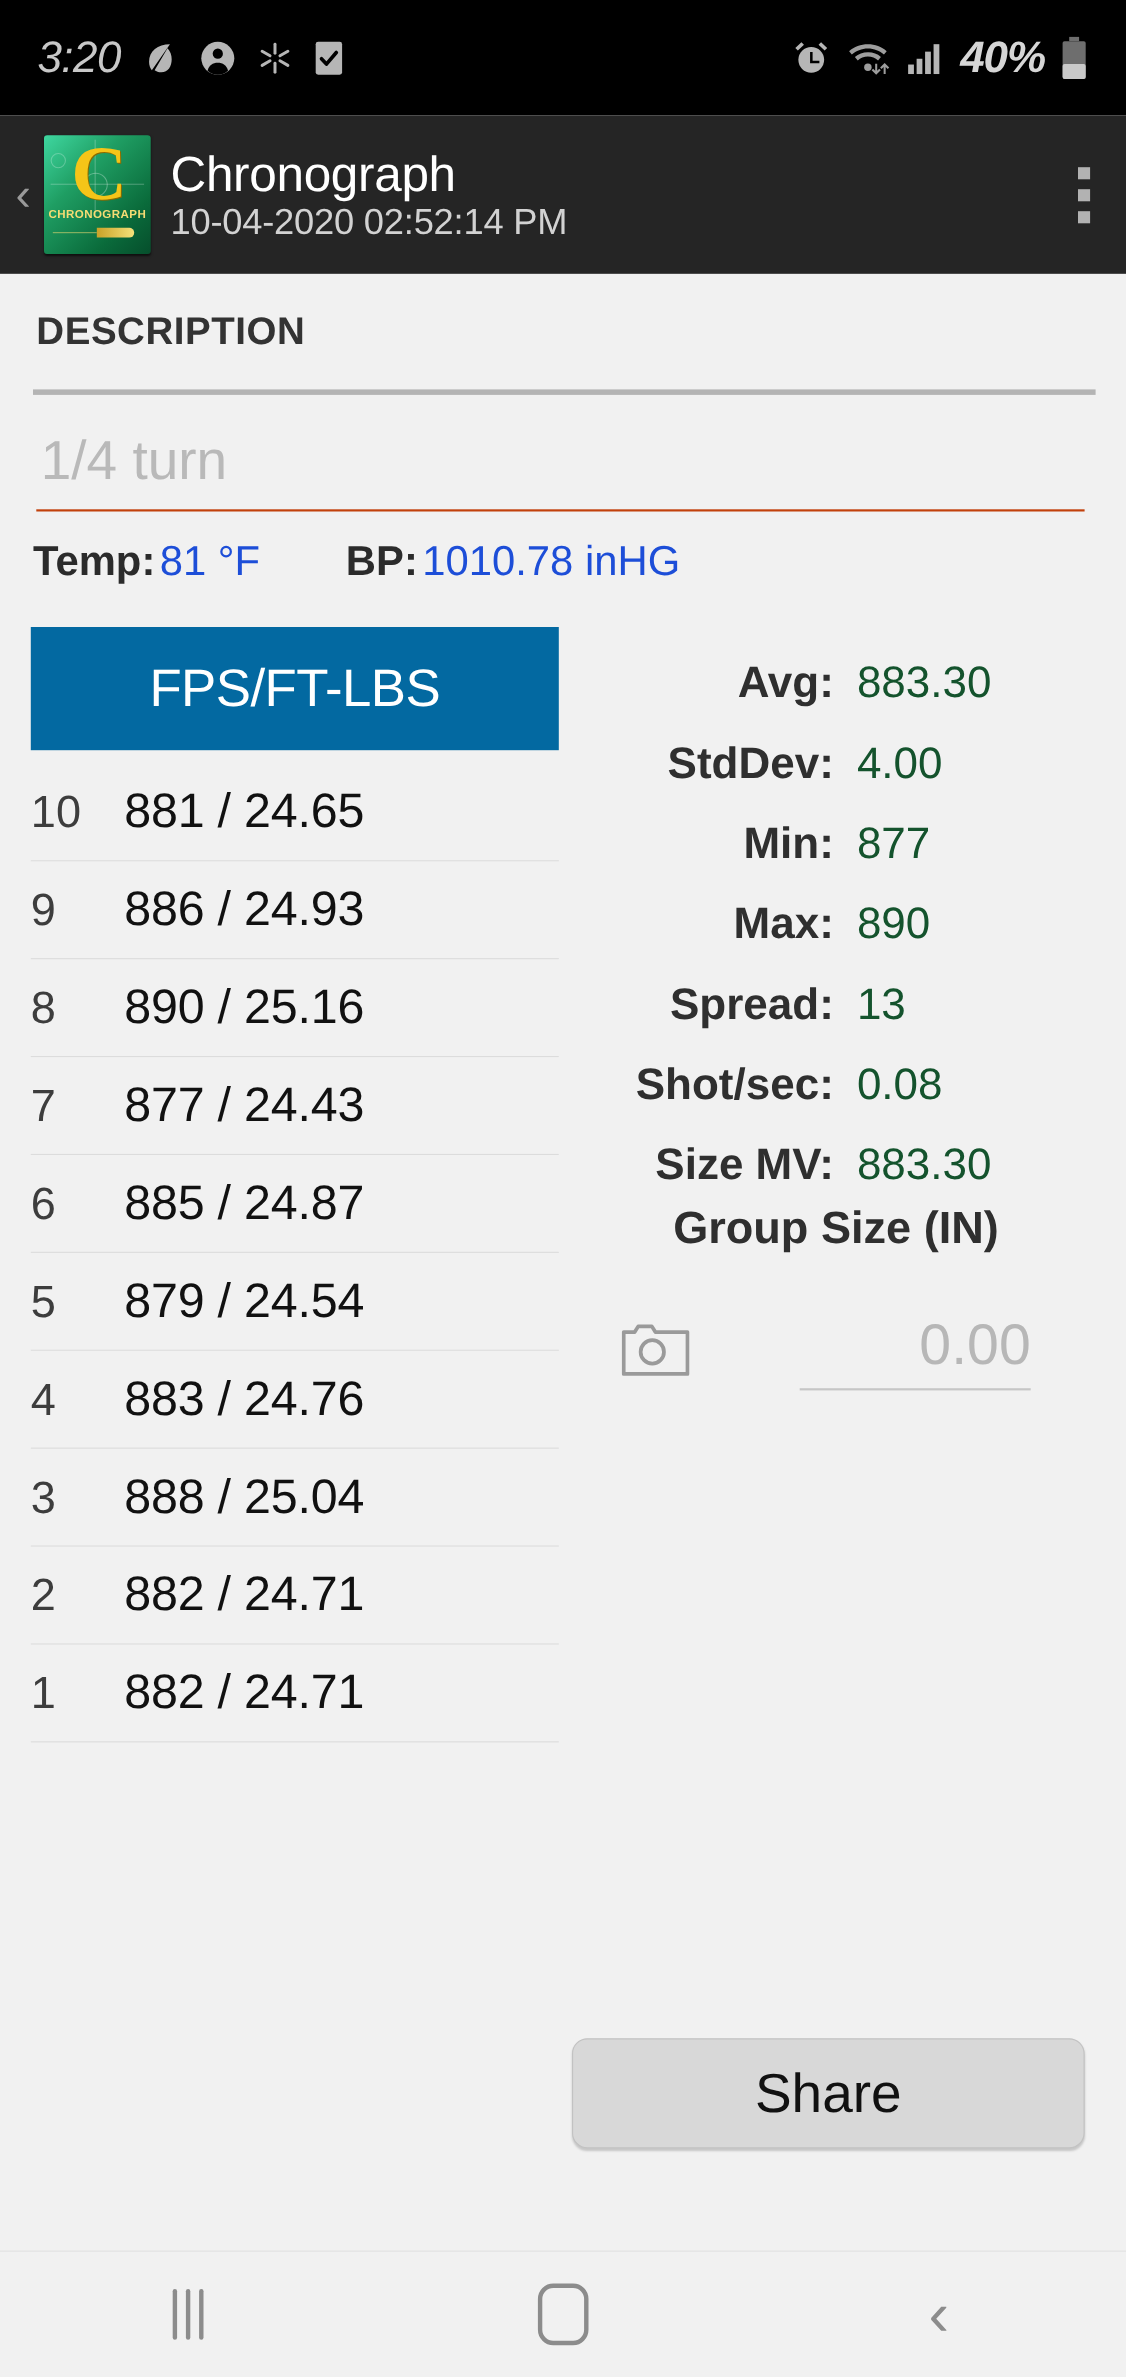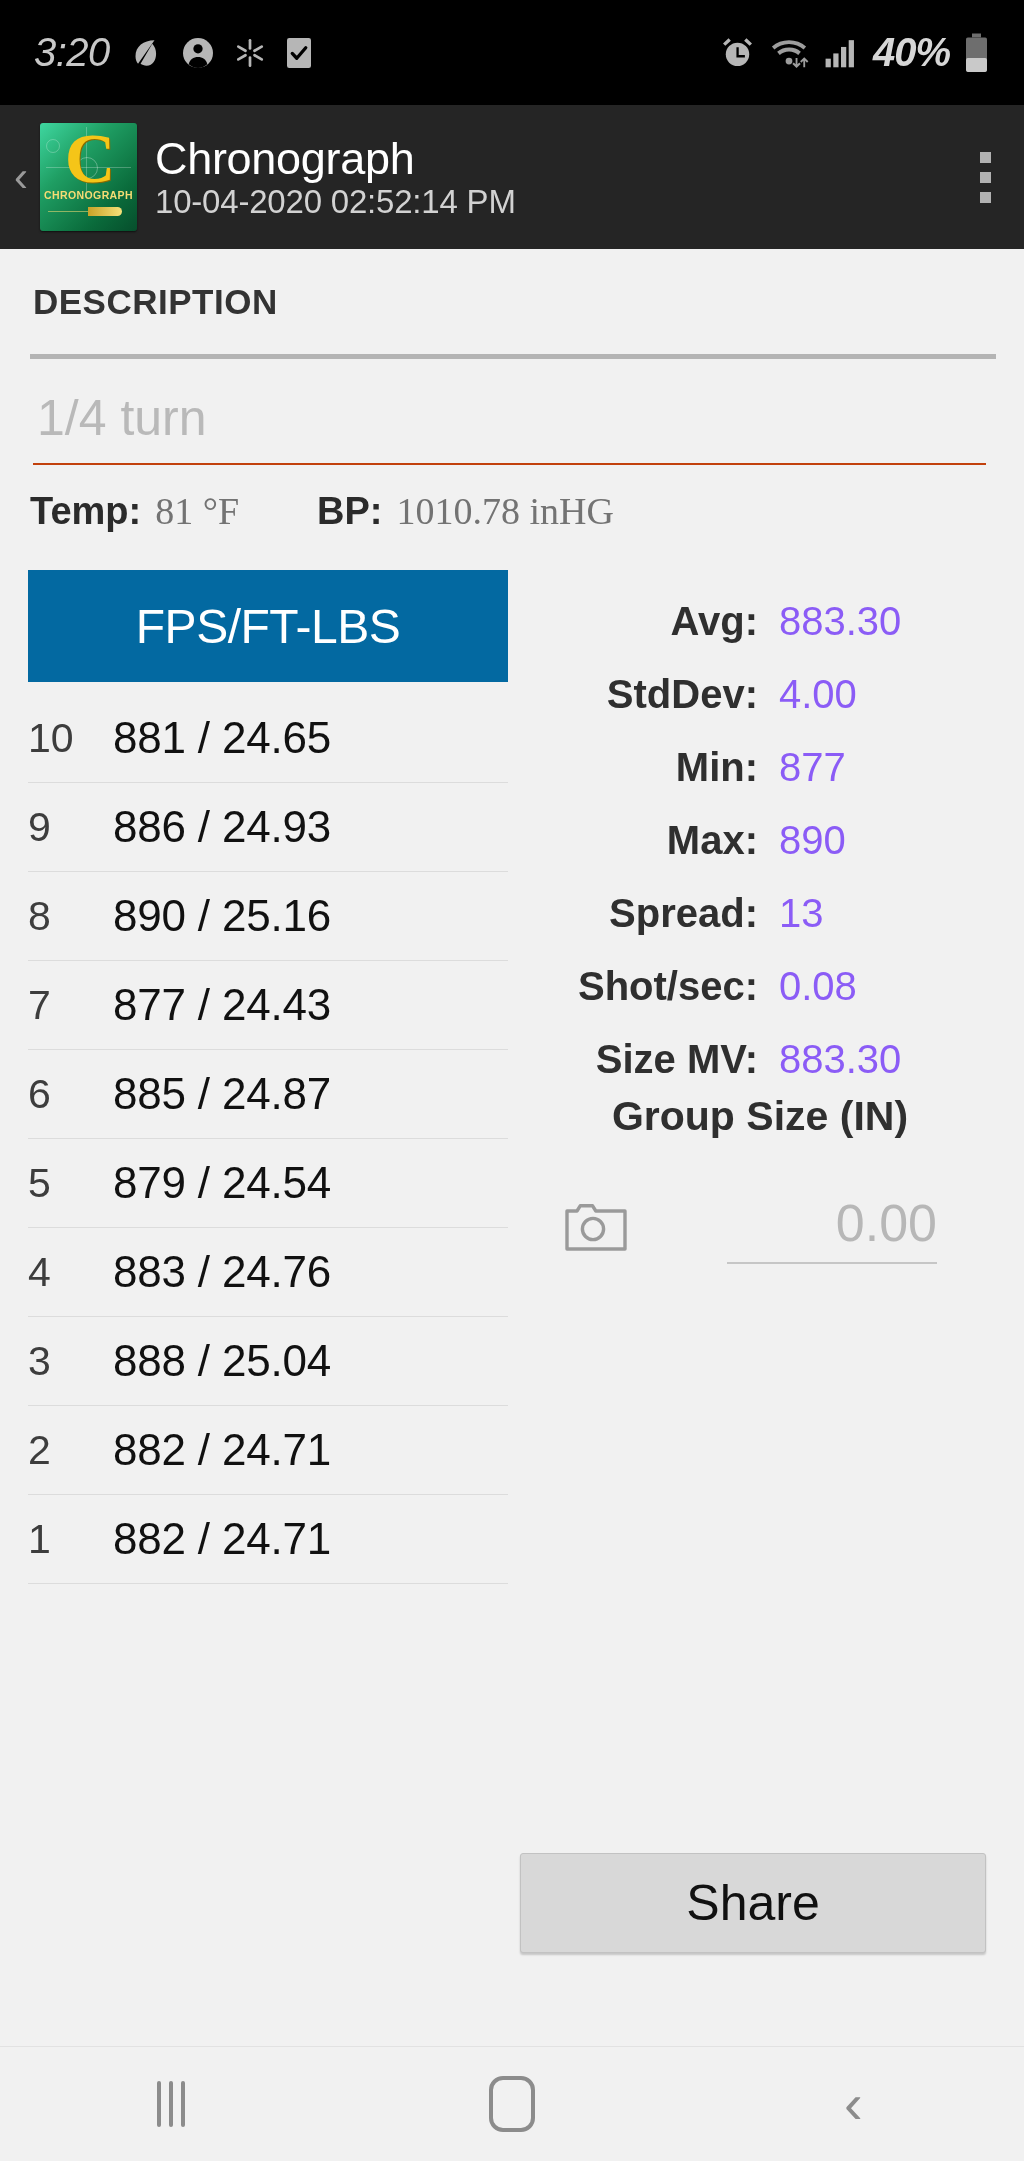--- a/index.html
+++ b/index.html
@@ -76,21 +76,21 @@
   .desc-input {
     position:absolute; top:132px; left:33px; width:953px; height:84px;
     border:none; background:transparent; outline:none;
     font-size:50px; color:#2b2b2b; font-family:"Liberation Sans", sans-serif;
     border-bottom:2px solid #c2410c; padding:0 4px 8px 4px;
   }
   .desc-input::placeholder { color:#b9b9b9; }
 
   .env-row { position:absolute; top:232px; left:30px; width:960px; height:60px; display:flex; align-items:center; }
   .env-key { font-size:38px; font-weight:bold; color:#2b2b2b; }
-  .env-val { font-size:38px; color:#737373; margin-left:14px;font-family:Liberation Serif, serif; }
+  .env-val { font-size:38px; color:#1d4ed8; margin-left:4px; }
   .env-gap { width:78px; }
 
   
   .tbl { position:absolute; top:321px; left:28px; width:480px; }
   .tbl-head {
     height:112px; background:#0369a1; color:#fff;
     display:flex; align-items:center; justify-content:center;
     font-size:48px; font-weight:500; letter-spacing:-.5px;
     margin-left:0; width:480px;
   }
@@ -99,39 +99,39 @@
     height:89px; display:flex; align-items:center;
     border-bottom:1px solid #dcdcdc;
   }
   .trow .idx { width:85px; font-size:41px; color:#3d3d3d; padding-left:0px; }
   .trow .vals { font-size:44px; color:#111; font-weight:400; letter-spacing:-.2px; }
 
   
   .stats { position:absolute; top:322px; left:520px; width:480px; }
   .srow { display:flex; align-items:flex-end; height:73px; }
   .srow .k { width:238px; text-align:right; font-size:40px; font-weight:bold; color:#2f2f2f; }
-  .srow .v { font-size:40px; color:#8b5cf6; padding-left:21px; }
+  .srow .v { font-size:40px; color:#14532d; padding-left:21px; }
 
   .group-title {
     position:absolute; top:844px; left:520px; width:480px;
     text-align:center; font-size:41px; font-weight:bold; color:#2f2f2f;
   }
   .group-row { position:absolute; top:920px; left:520px; width:480px; height:110px; display:flex; align-items:center; }
   .cam { margin-left:45px; width:62px; height:54px; }
   .gs-input {
     margin-left:100px; width:210px; height:80px;
     border:none; border-bottom:2px solid #c6c6c6; background:transparent;
     outline:none; font-size:52px; color:#2b2b2b; text-align:right;
     font-family:"Liberation Sans", sans-serif;
   }
   .gs-input::placeholder { color:#b7b7b7; }
 
   .share-btn {
     position:absolute; top:1604px; left:520px; width:466px; height:100px;
-    background:#d8d8d8; border:1px solid #c2c2c2; border-radius:3px;
+    background:#d8d8d8; border:1px solid #c2c2c2; border-radius:14px;
     font-size:50px; color:#111; font-family:"Liberation Sans", sans-serif;
     box-shadow:0 2px 2px rgba(0,0,0,.18); cursor:pointer;
   }
 
   
   .navbar {
     position:absolute; top:2046px; left:0; width:1024px; height:115px;
     background:#f1f1f1; border-top:1px solid #e2e2e2;
     display:flex; align-items:center;
   }

